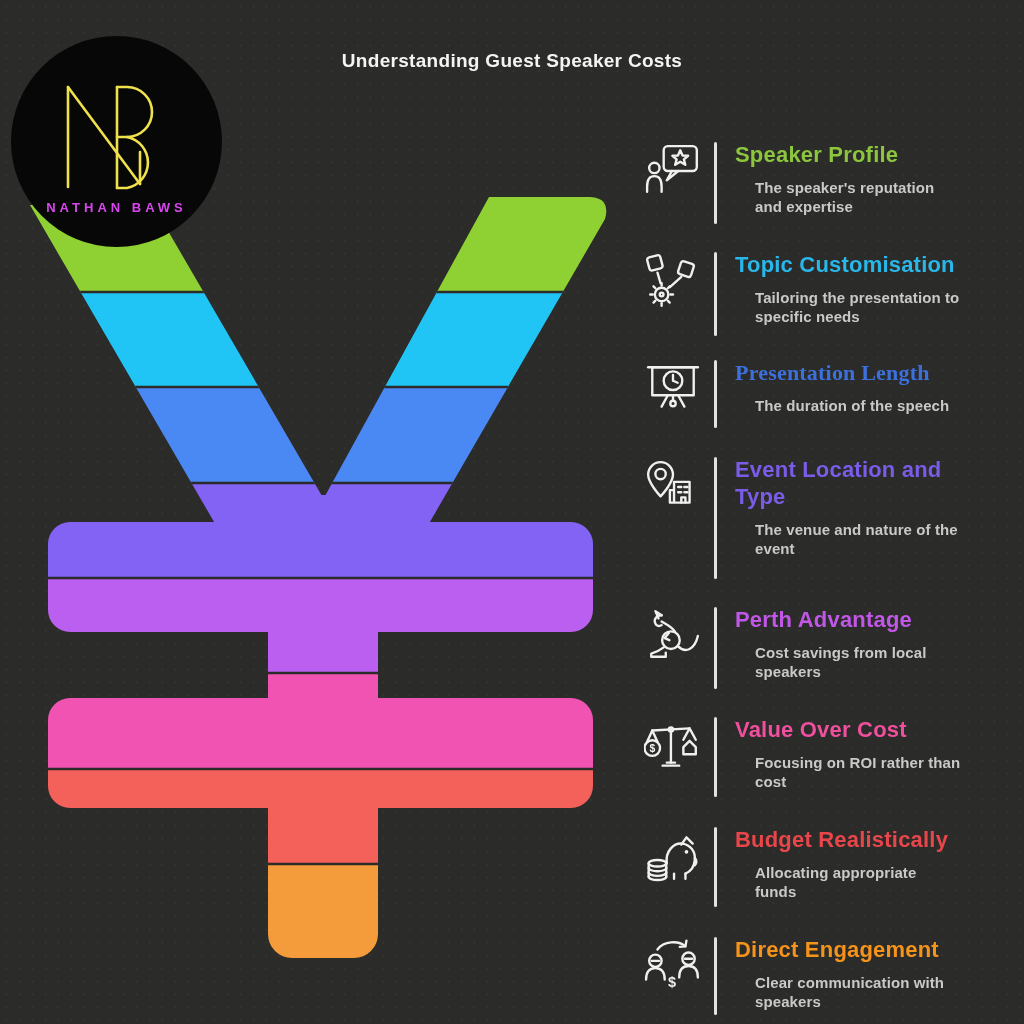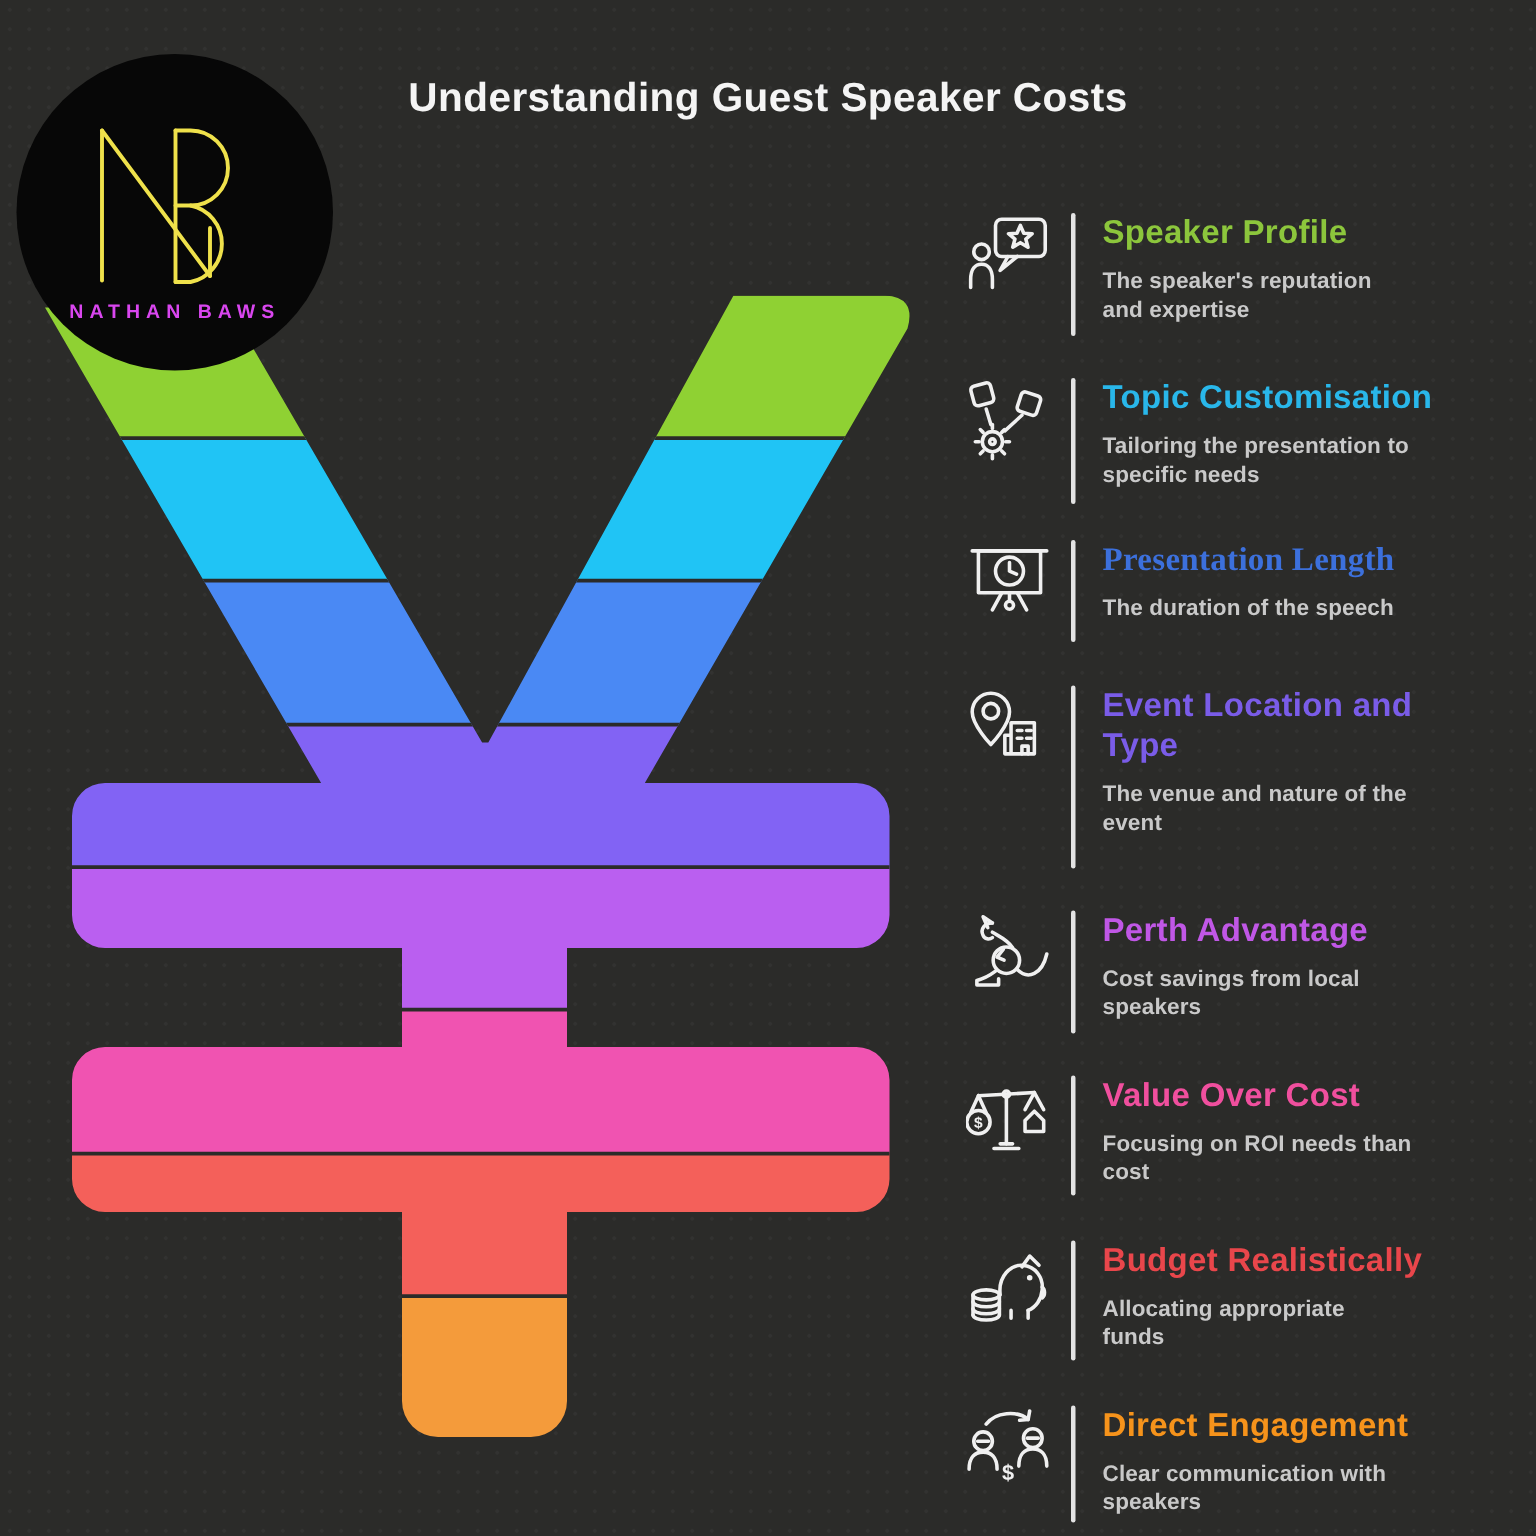--- a/index.html
+++ b/index.html
@@ -5,21 +5,21 @@
   html,body{margin:0;padding:0;}
   .stage{
     position:relative;width:1024px;height:1024px;overflow:hidden;
     font-family:"Liberation Sans", sans-serif;
     background-color:#2b2b29;
     background-image:radial-gradient(rgba(255,255,255,0.035) 1.1px, transparent 1.3px);
     background-size:13px 13px;
   }
   .main-title{
     position:absolute;top:50px;left:0;width:1024px;text-align:center;
-    font-size:27px;font-weight:bold;color:#f4f4f4;letter-spacing:0.3px;
+    font-size:19px;font-weight:bold;color:#f4f4f4;letter-spacing:0.3px;
   }
   
   .logo{
     position:absolute;left:11px;top:36px;width:211px;height:211px;border-radius:50%;
     background:#070707;
   }
   .logo svg{position:absolute;left:0;top:0;}
   .logo-name{
     position:absolute;left:0;right:0;top:164px;text-align:center;
     color:#d946ef;font-size:13px;font-weight:bold;letter-spacing:4px;
@@ -28,21 +28,21 @@
   .yen{position:absolute;left:0;top:0;}
   
   .item{position:absolute;left:644px;display:flex;align-items:flex-start;}
   .icon-box{width:66px;height:62px;flex:0 0 66px;display:flex;align-items:flex-start;justify-content:flex-start;padding-top:2px;box-sizing:border-box;}
   .icon-box svg{display:block;}
   .vline{width:3px;border-radius:2px;background:#e3e3e3;margin:2px 18px 0 4px;flex:0 0 3px;}
   .txt{padding-top:1px;}
   .title{font-size:22px;font-weight:bold;line-height:27px;letter-spacing:0.2px;}
   .title div{white-space:nowrap;}
   .desc{margin-top:11px;font-size:15px;line-height:18.5px;color:#c9c9c9;font-weight:bold;letter-spacing:0.1px;}
-  .desc div{white-space:nowrap;}
+  .desc div{white-space:nowrap;margin-left:20px;}
   .lgm{stroke:#efe14b;stroke-width:2.6;fill:none;stroke-linecap:round;}
   .ic{stroke:#f0f0f0;stroke-width:2.3;fill:none;stroke-linecap:round;stroke-linejoin:round;}
   .icf{fill:#f0f0f0;stroke:none;}
   .ict{fill:#f0f0f0;font-weight:bold;font-family:"Liberation Sans",sans-serif;}
 </style>
 </head>
 <body>
 
 <div class="stage">
 
@@ -229,21 +229,21 @@
         <path class="ic" d="M44,11 L38,22 M44,11 L50,22"></path>
         <path class="ic" d="M38,29 L44,23 L50,29 V36 H38 Z"></path>
       </svg>
     </div>
     <div class="vline" style="height:80px"></div>
     <div class="txt">
       <div class="title" style="color: rgb(240, 79, 158);">
         <div>Value Over Cost</div>
       </div>
       <div class="desc">
-        <div>Focusing on ROI needs than</div>
+        <div>Focusing on ROI rather than</div>
         <div>cost</div>
       </div>
     </div>
   </div>
 
   <div class="item" style="top:825px">
     <div class="icon-box">
       <svg width="58" height="58" viewBox="0 0 56 56">
         <path class="ic" d="M22,35 C20.5,23 29,15 37,16 C45,17 50,24 49,32 C48.5,38 45,43 40,45"></path>
         <path class="ic" d="M36,17 L41,10 L47,16"></path>

